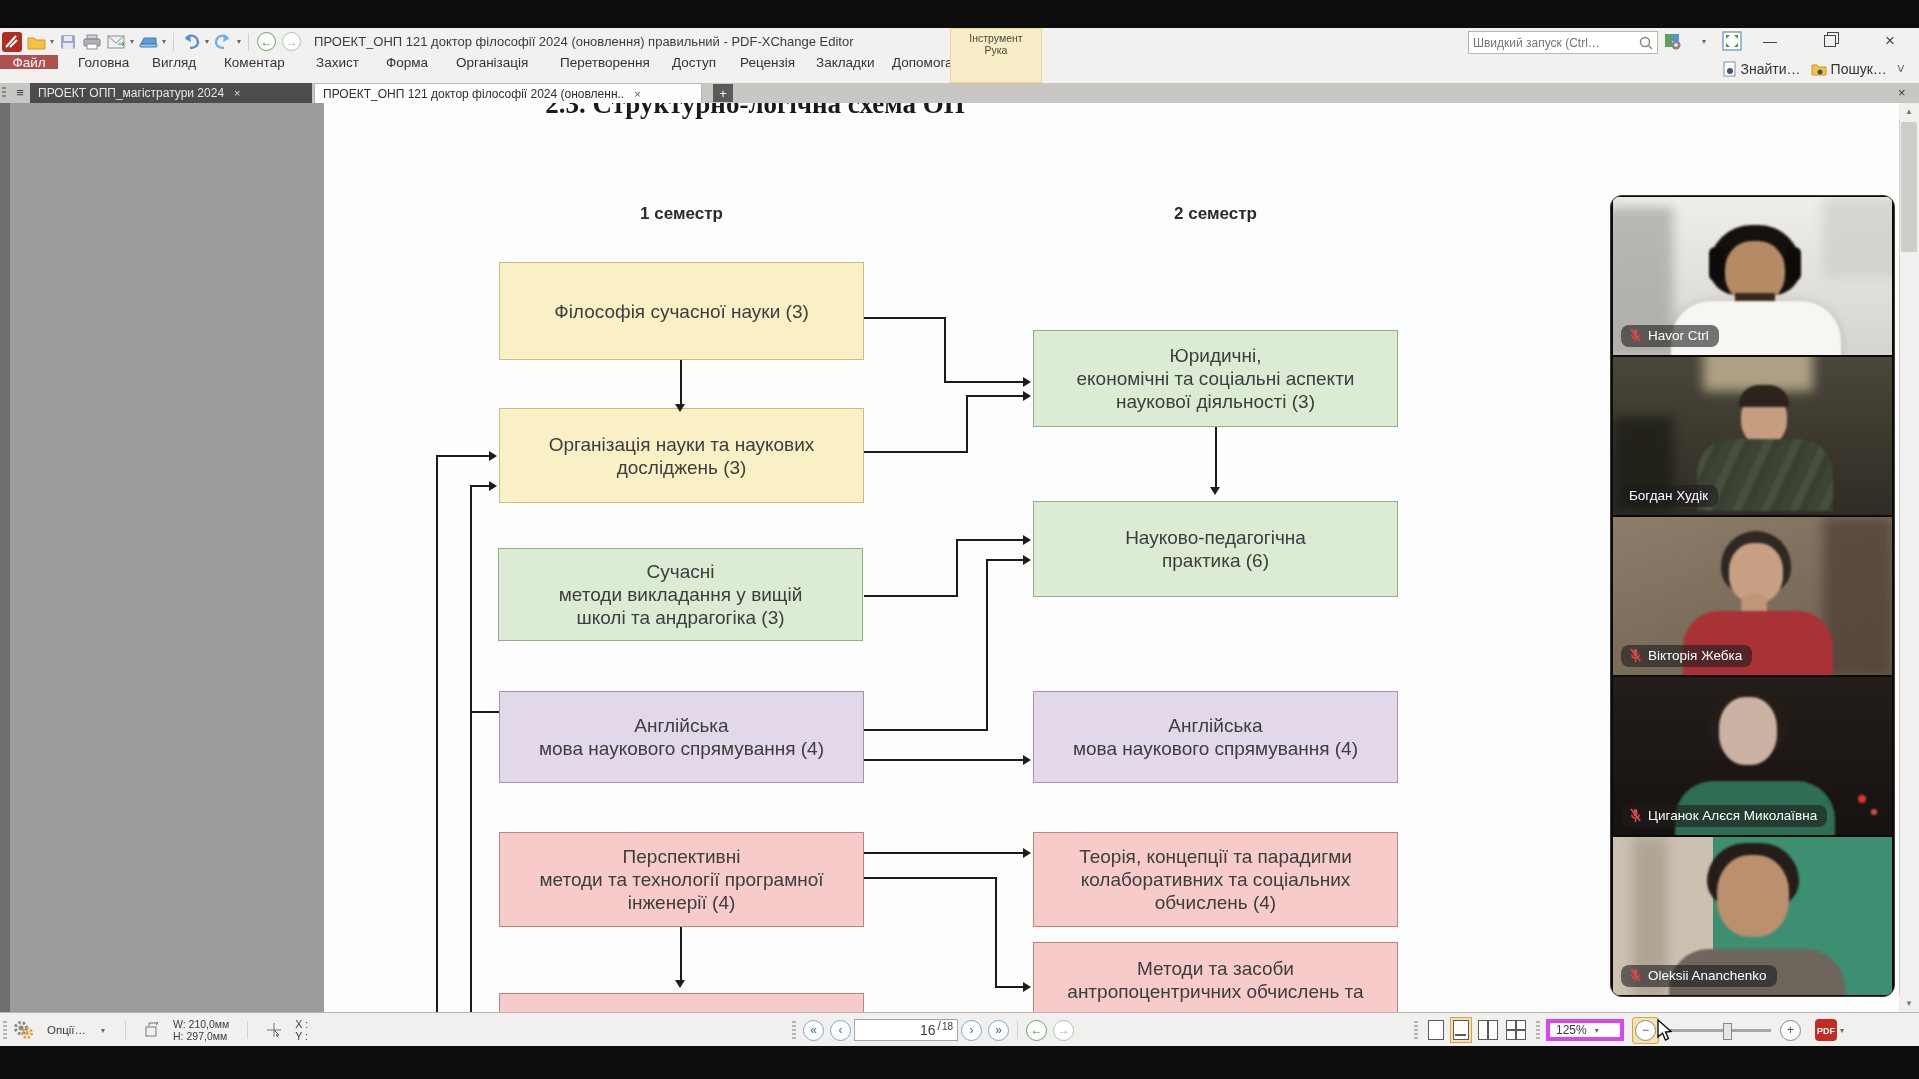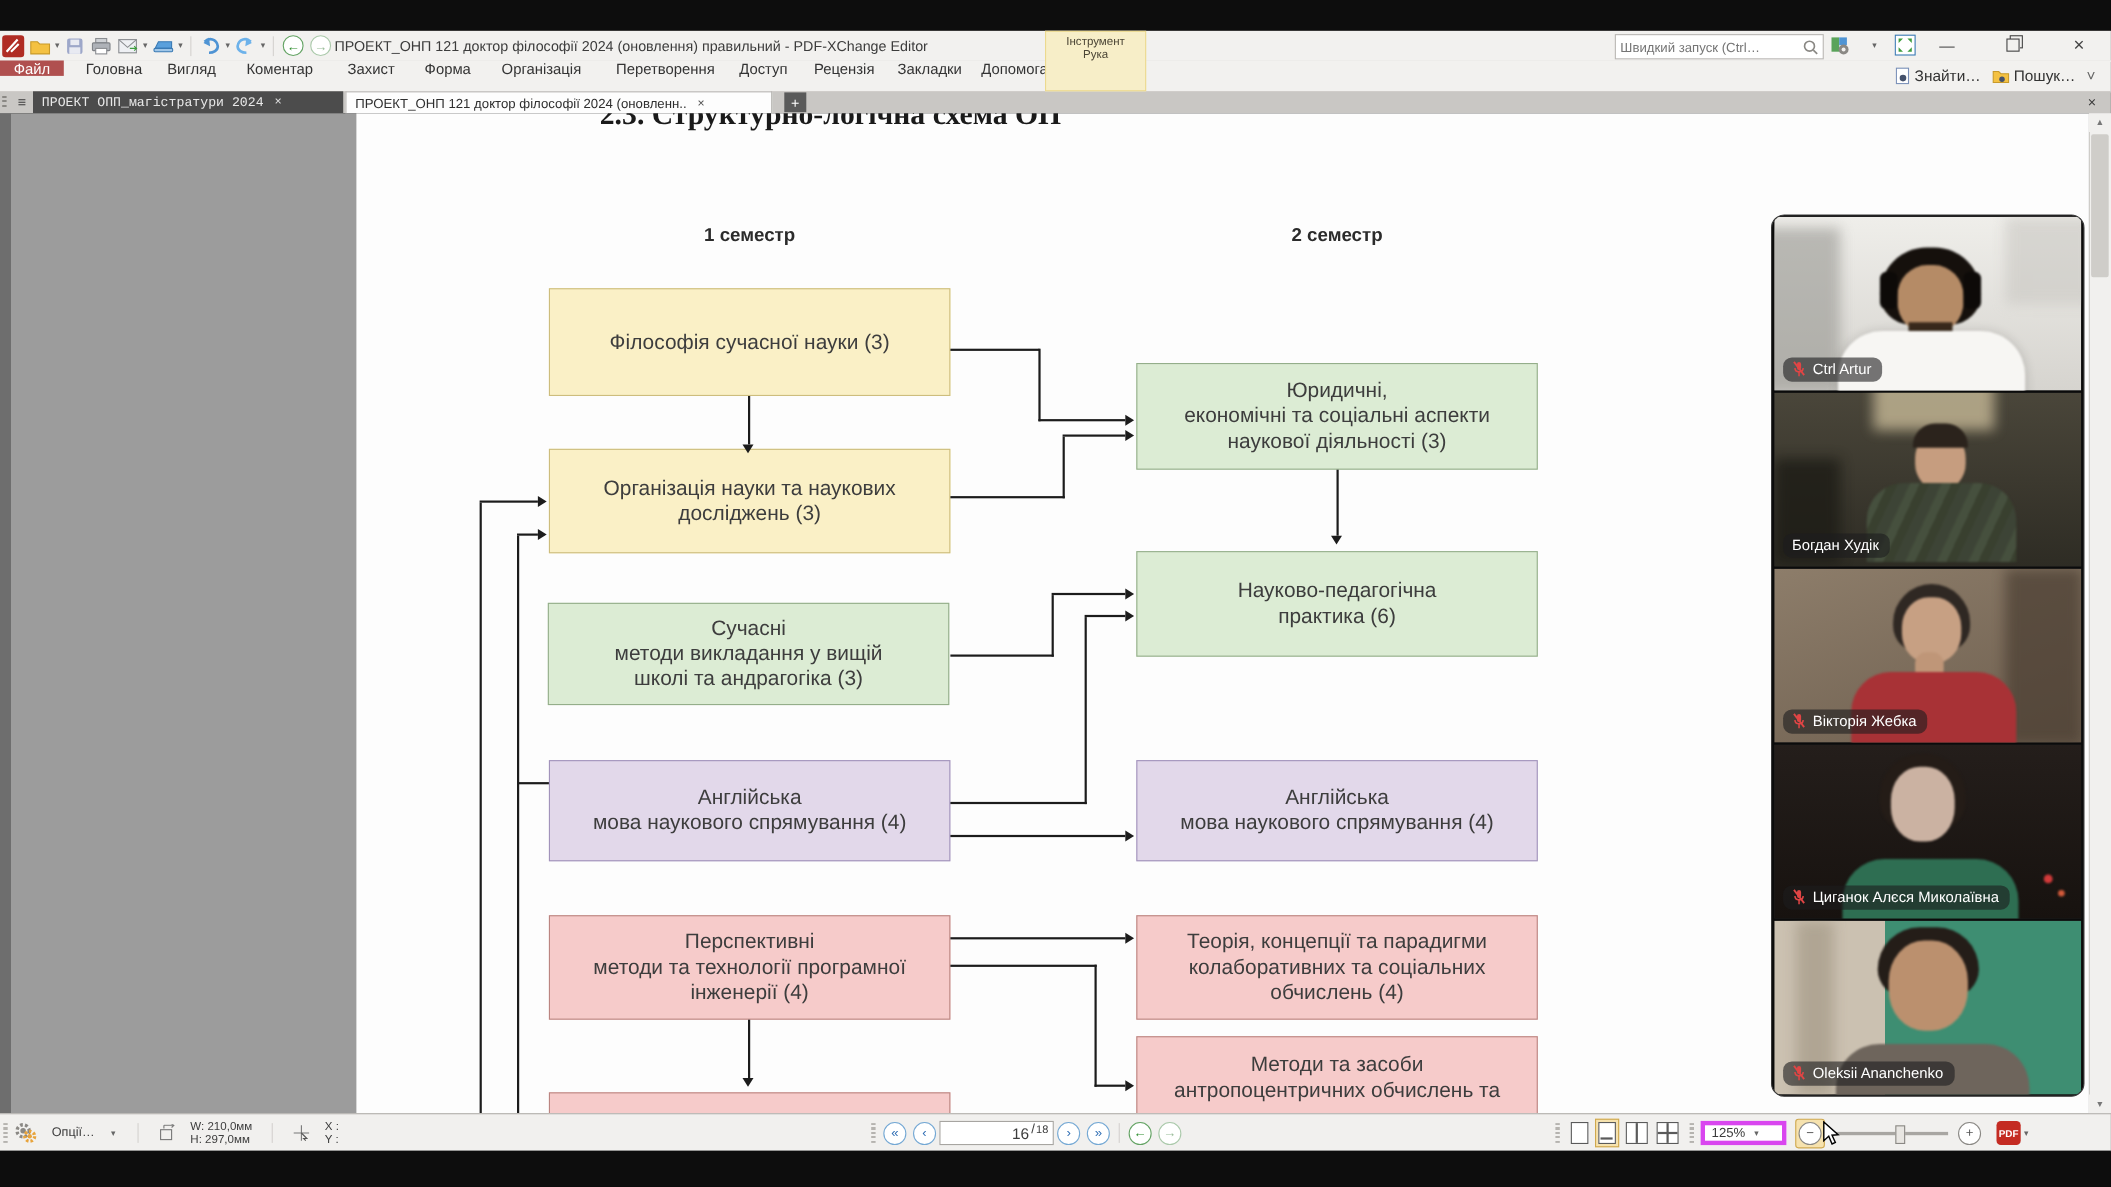--- a/index.html
+++ b/index.html
@@ -6,36 +6,36 @@
   #canvas{position:relative;width:1919px;height:1079px;background:#000;overflow:hidden;
           font-family:"Liberation Sans",sans-serif;-webkit-font-smoothing:antialiased;}
   .abs{position:absolute;}
   
   .blackbar{left:0;width:1919px;background:#0d0d0d;}
   .qbar{left:0;top:28px;width:1919px;height:27px;background:#f2f1ef;border-bottom:1px solid #e0dedb;
         display:flex;align-items:center;font-size:13px;color:#333;}
   .qbar .ico{width:22px;height:20px;display:flex;align-items:center;justify-content:center;margin:0 1px;}
   .dd{font-size:8px;color:#666;margin:0 2px;}
   .vsep{width:1px;height:18px;background:#d4d2cf;margin:0 5px;}
-  .apptitle{color:#3c3c3c;white-space:nowrap;}
+  .apptitle{margin-left:10px;color:#3c3c3c;white-space:nowrap;}
   .toolhl{left:950px;top:28px;width:92px;height:55px;background:#f7eec8;border:1px solid #ecd98f;
           display:flex;flex-direction:column;align-items:center;font-size:10.5px;color:#4c4636;padding-top:3px;box-sizing:border-box;z-index:2;}
   .qsearch{left:1468px;top:31px;width:188px;height:21px;background:#fff;border:1px solid #b8b6b2;
            display:flex;align-items:center;z-index:3;}
   .qsearch input{border:0;outline:0;flex:1;font-size:12px;color:#9a9893;padding:0 4px;font-family:"Liberation Sans",sans-serif;background:transparent;}
   .winbtn{top:30px;width:30px;height:22px;display:flex;align-items:center;justify-content:center;color:#444;font-size:14px;z-index:3;}
   .menubar{left:0;top:55px;width:1919px;height:28px;background:#f2f1ef;border-bottom:1px solid #d8d6d2;font-size:13.5px;color:#333;}
   .mitem{position:absolute;top:0;height:14px;display:flex;align-items:center;justify-content:center;padding:0 4px;}
   .mfile{background:#b0504f;color:#fff;width:58px;left:0;padding:0;}
   .findbtns{position:absolute;right:14px;top:0;height:28px;display:flex;align-items:center;gap:10px;font-size:14px;color:#333;}
   
   .tabbar{left:0;top:83px;width:1919px;height:20px;background:#c9c7c4;font-size:12px;color:#2f2f2f;}
   .tab{position:absolute;top:0;height:20px;display:flex;align-items:center;padding:0 8px;box-sizing:border-box;white-space:nowrap;overflow:hidden;}
   .tab .x{margin-left:10px;font-size:11px;color:#555;}
-  .tab1{left:30px;width:282px;background:#4c4c4c;color:#e8e8e8;font-family:Liberation Mono, monospace;}
+  .tab1{left:30px;width:282px;background:#4c4c4c;color:#e8e8e8;}
   .tab1 .x{color:#ddd;}
   .tab2{left:314px;width:388px;background:#fdfdfd;border:1px solid #b9b7b4;border-bottom:0;}
   .plusbtn{left:713px;top:1px;width:20px;height:18px;background:#5a5a5a;color:#fff;display:flex;align-items:center;justify-content:center;font-size:13px;}
   
   .doc{left:0;top:103px;width:1919px;height:909px;background:#9c9c9c;overflow:hidden;}
   .lstrip{left:0;top:0;width:10px;height:909px;background:#6e6e6e;}
   .page{left:324px;top:0;width:1575px;height:909px;background:#fdfdfd;}
   .doctitle{left:455px;top:-14px;width:600px;text-align:center;font-family:"Liberation Serif",serif;
             font-weight:bold;font-size:27px;color:#1a1a1a;}
   .semhdr{width:365px;text-align:center;font-weight:bold;font-size:17px;color:#2b2b2b;top:101px;}
@@ -324,21 +324,21 @@
       <div class="abs" style="left:122px;top:96px;width:40px;height:16px;background:#3a2a1c"></div>
       <div class="abs" style="left:58px;top:104px;width:170px;height:80px;background:#f7f6f3;border-radius:40px 40px 0 0;box-shadow:0 0 10px rgba(0,0,0,.15)"></div>
     </div>
     <div class="namelabel">
       <svg class="micsvg" width="13" height="15" viewBox="0 0 14 16">
             <rect x="5" y="1" width="4" height="8" rx="2" fill="#e04545"></rect>
             <path d="M3 7 C3 12 11 12 11 7" fill="none" stroke="#e04545" stroke-width="1.5"></path>
             <line x1="7" y1="11" x2="7" y2="15" stroke="#e04545" stroke-width="1.5"></line>
             <line x1="2" y1="1" x2="12" y2="14" stroke="#e04545" stroke-width="1.8"></line>
           </svg>
-      <span>Ctrl Artur</span>
+      <span>Havor Ctrl</span>
     </div>
   </div>
 
   <div class="vtile">
     <div class="abs" style="inset:0;background:linear-gradient(180deg,#4a463a,#2e2c24)"></div>
     <div class="blob" style="left:90px;top:-16px;width:110px;height:50px;background:#d8c9a4;opacity:.7"></div>
     <div class="blob" style="left:0;top:60px;width:60px;height:95px;background:#1d1c16;opacity:.8"></div>
     <div class="person" style="left:0;top:0;width:100%;height:100%">
       <div class="abs" style="left:128px;top:36px;width:46px;height:52px;background:#c69d7f;border-radius:45%"></div>
       <div class="abs" style="left:126px;top:28px;width:50px;height:22px;background:#2b231c;border-radius:20px 20px 0 0"></div>

